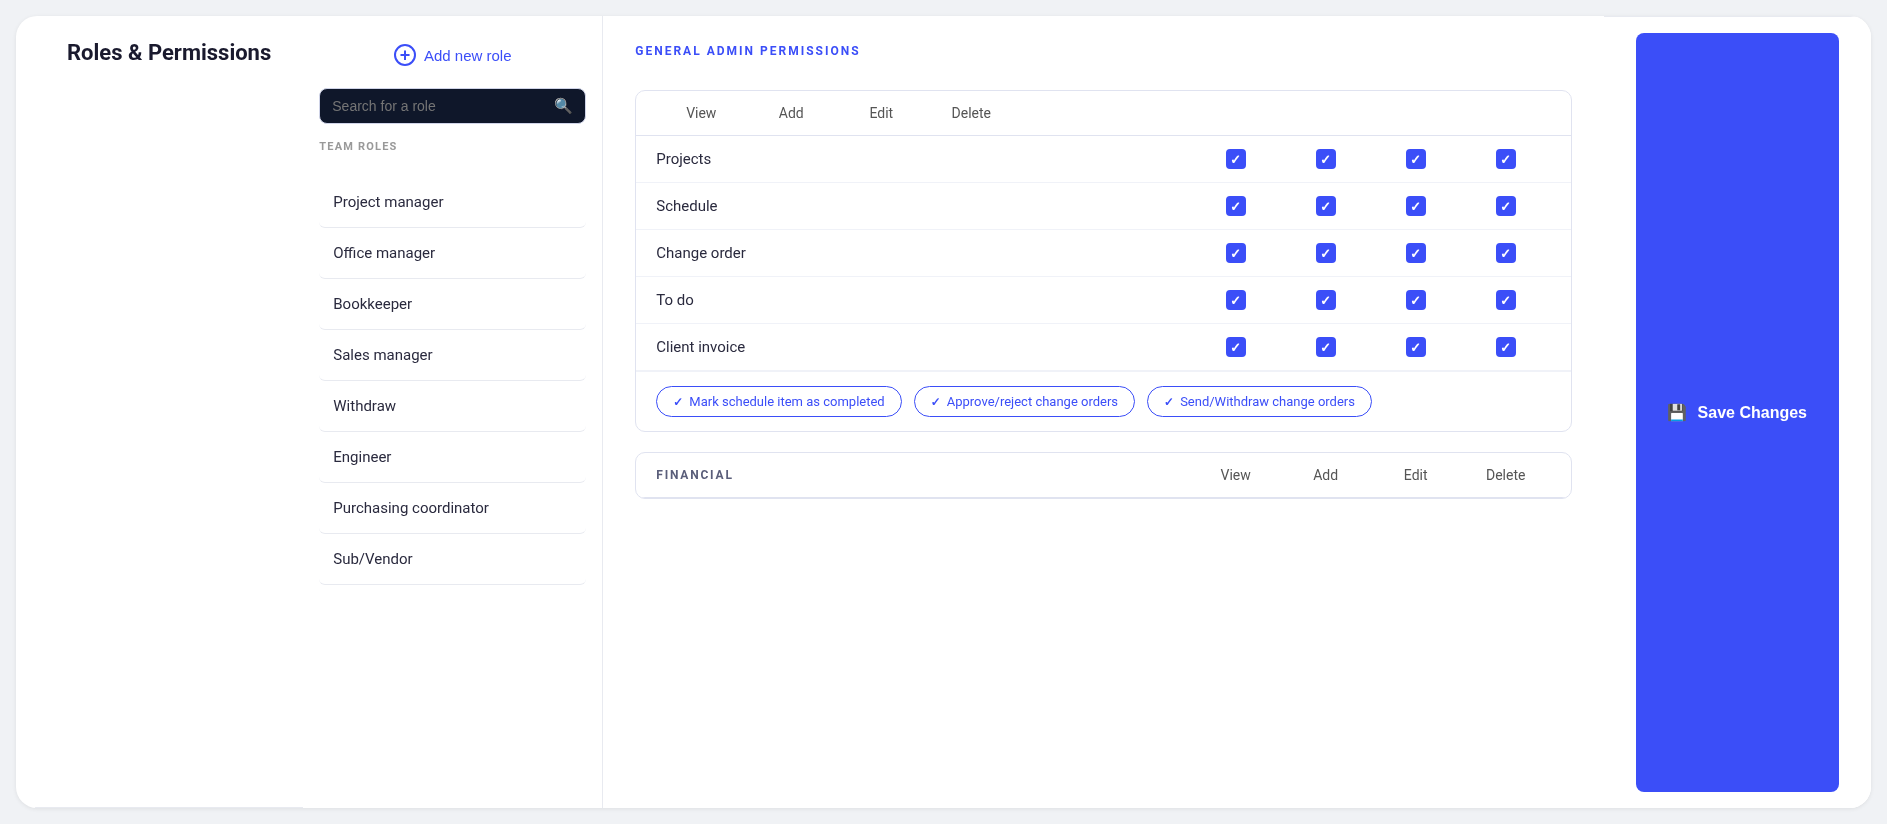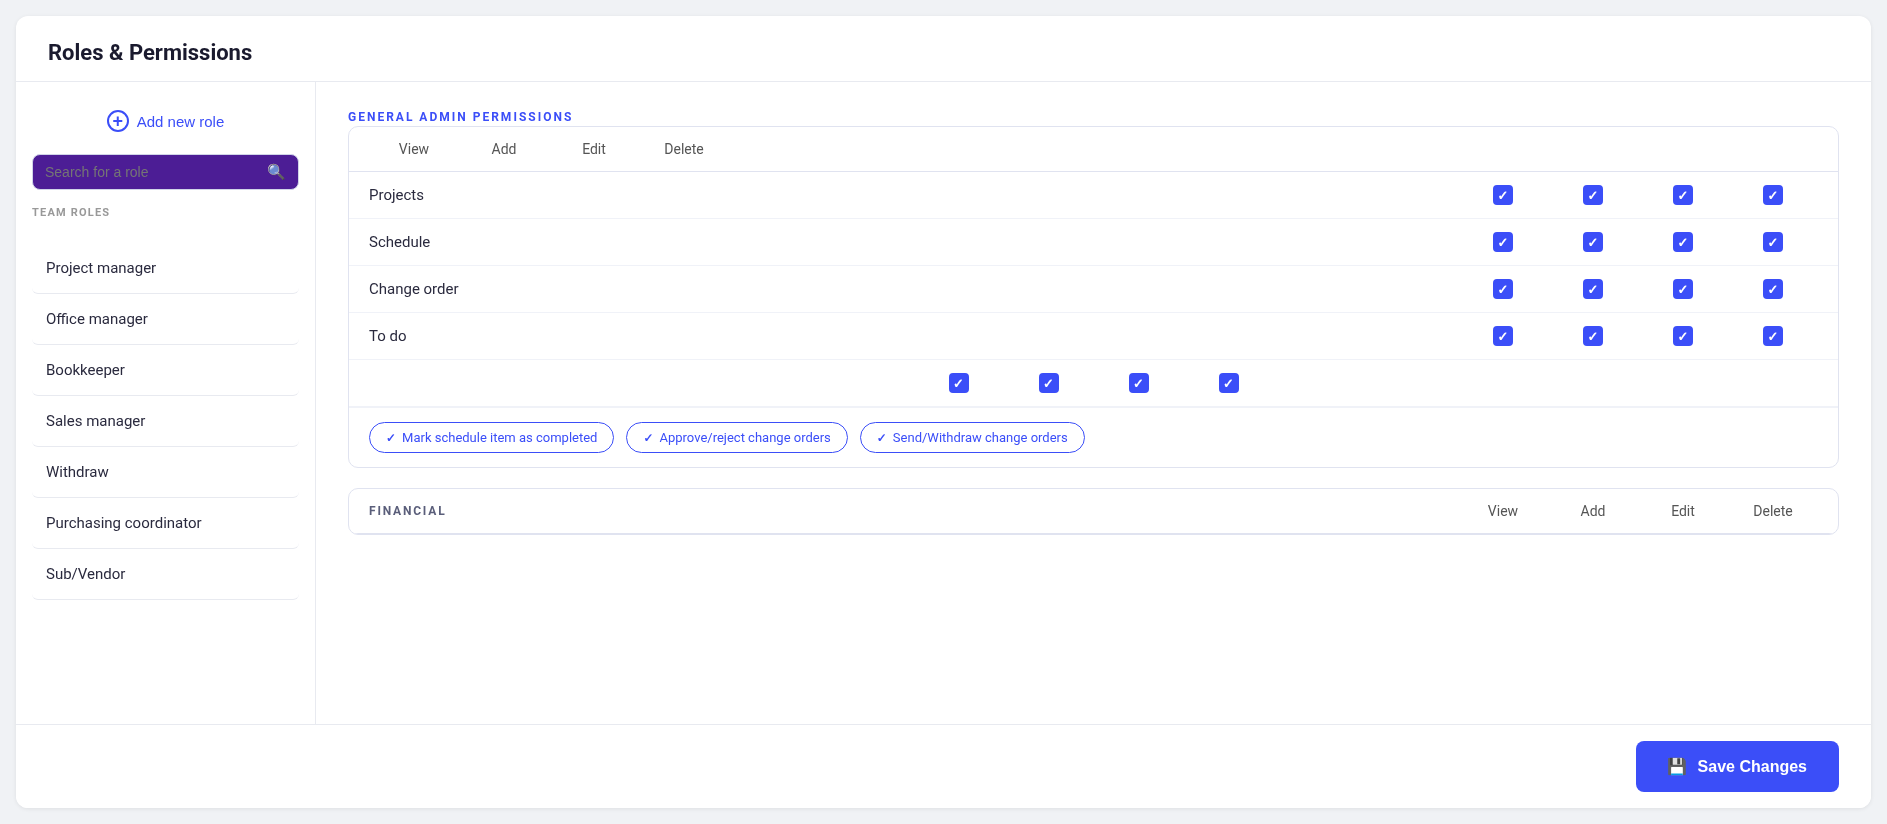--- a/index.html
+++ b/index.html
@@ -15,28 +15,29 @@
       width: 1887px;
       height: 824px;
       background: #f0f2f5;
       display: flex;
       align-items: center;
       justify-content: center;
       padding: 16px;
     }
     .card {
       background: #fff;
-      border-radius: 12px;
+      border-radius: 21px;
       width: 100%;
       height: 100%;
       box-shadow: 0 1px 4px rgba(0,0,0,0.08);
       display: flex;
-      flex-direction: column;
+      flex-direction: row;
       overflow: hidden;
       position: relative;
+      padding-left: 19px;
     }
     .card-header {
       padding: 24px 32px 16px 32px;
       border-bottom: 1px solid #e8eaf0;
     }
     .card-title {
       font-size: 22px;
       font-weight: 700;
       color: #1a1a2e;
     }
@@ -81,21 +82,21 @@
       font-weight: 700;
       line-height: 1;
     }
     .search-box {
       display: flex;
       align-items: center;
       border: 1.5px solid #d0d4e8;
       border-radius: 8px;
       padding: 8px 12px;
       margin-bottom: 16px;
-      background: #4c1d95;
+      background: #0f172a;
     }
     .search-box input {
       border: none;
       outline: none;
       font-size: 14px;
       color: #888;
       flex: 1;
       background: transparent;
     }
     .search-box .search-icon {
@@ -134,21 +135,21 @@
       overflow-y: auto;
       padding: 28px 32px;
       position: relative;
     }
     .section-title {
       font-size: 12px;
       font-weight: 700;
       letter-spacing: 2px;
       color: #3b4ef8;
       text-transform: uppercase;
-      margin-bottom: 2px;
+      margin-bottom: 32px;
     }
     .permissions-block {
       border: 1.5px solid #e0e3f0;
       border-radius: 10px;
       margin-bottom: 20px;
       overflow: hidden;
     }
     .permissions-block-header {
       display: flex;
       align-items: center;
@@ -296,20 +297,21 @@
           <span class="search-icon">🔍</span>
         </div>
         <div class="team-roles-label">TEAM ROLES</div>
         <div class="sidebar-scroll-wrapper">
           <div class="roles-list" id="roles-list">
               <div class="role-item">Project manager</div>
               <div class="role-item">Office manager</div>
               <div class="role-item">Bookkeeper</div>
               <div class="role-item">Sales manager</div>
               <div class="role-item">Withdraw</div>
+              <div class="role-item">Engineer</div>
               <div class="role-item">Purchasing coordinator</div>
               <div class="role-item">Sub/Vendor</div>
             </div>
         </div>
       </div>
 
       <div class="content">
         <div class="section-title">GENERAL ADMIN PERMISSIONS</div>
         <div id="permissions-blocks">
             <div class="permissions-block">
@@ -405,20 +407,21 @@
                     <span class="check">✓</span>
                   </div>
                 </div>
                 <div class="checkbox-cell">
                   <div class="checkbox">
                     <span class="check">✓</span>
                   </div>
                 </div>
               </div>
               <div class="permission-row">
+                <span class="permission-name">Client invoice</span>
                 <div class="checkbox-cell">
                   <div class="checkbox">
                     <span class="check">✓</span>
                   </div>
                 </div>
                 <div class="checkbox-cell">
                   <div class="checkbox">
                     <span class="check">✓</span>
                   </div>
                 </div>

